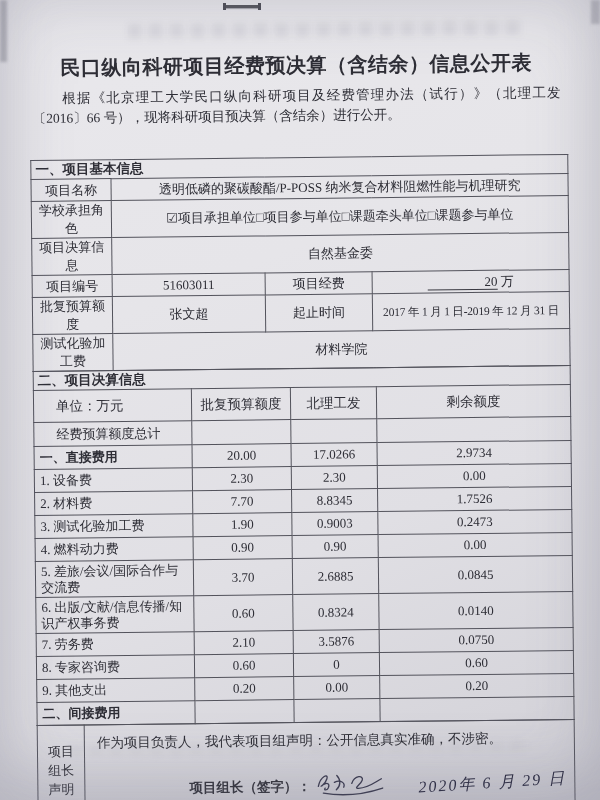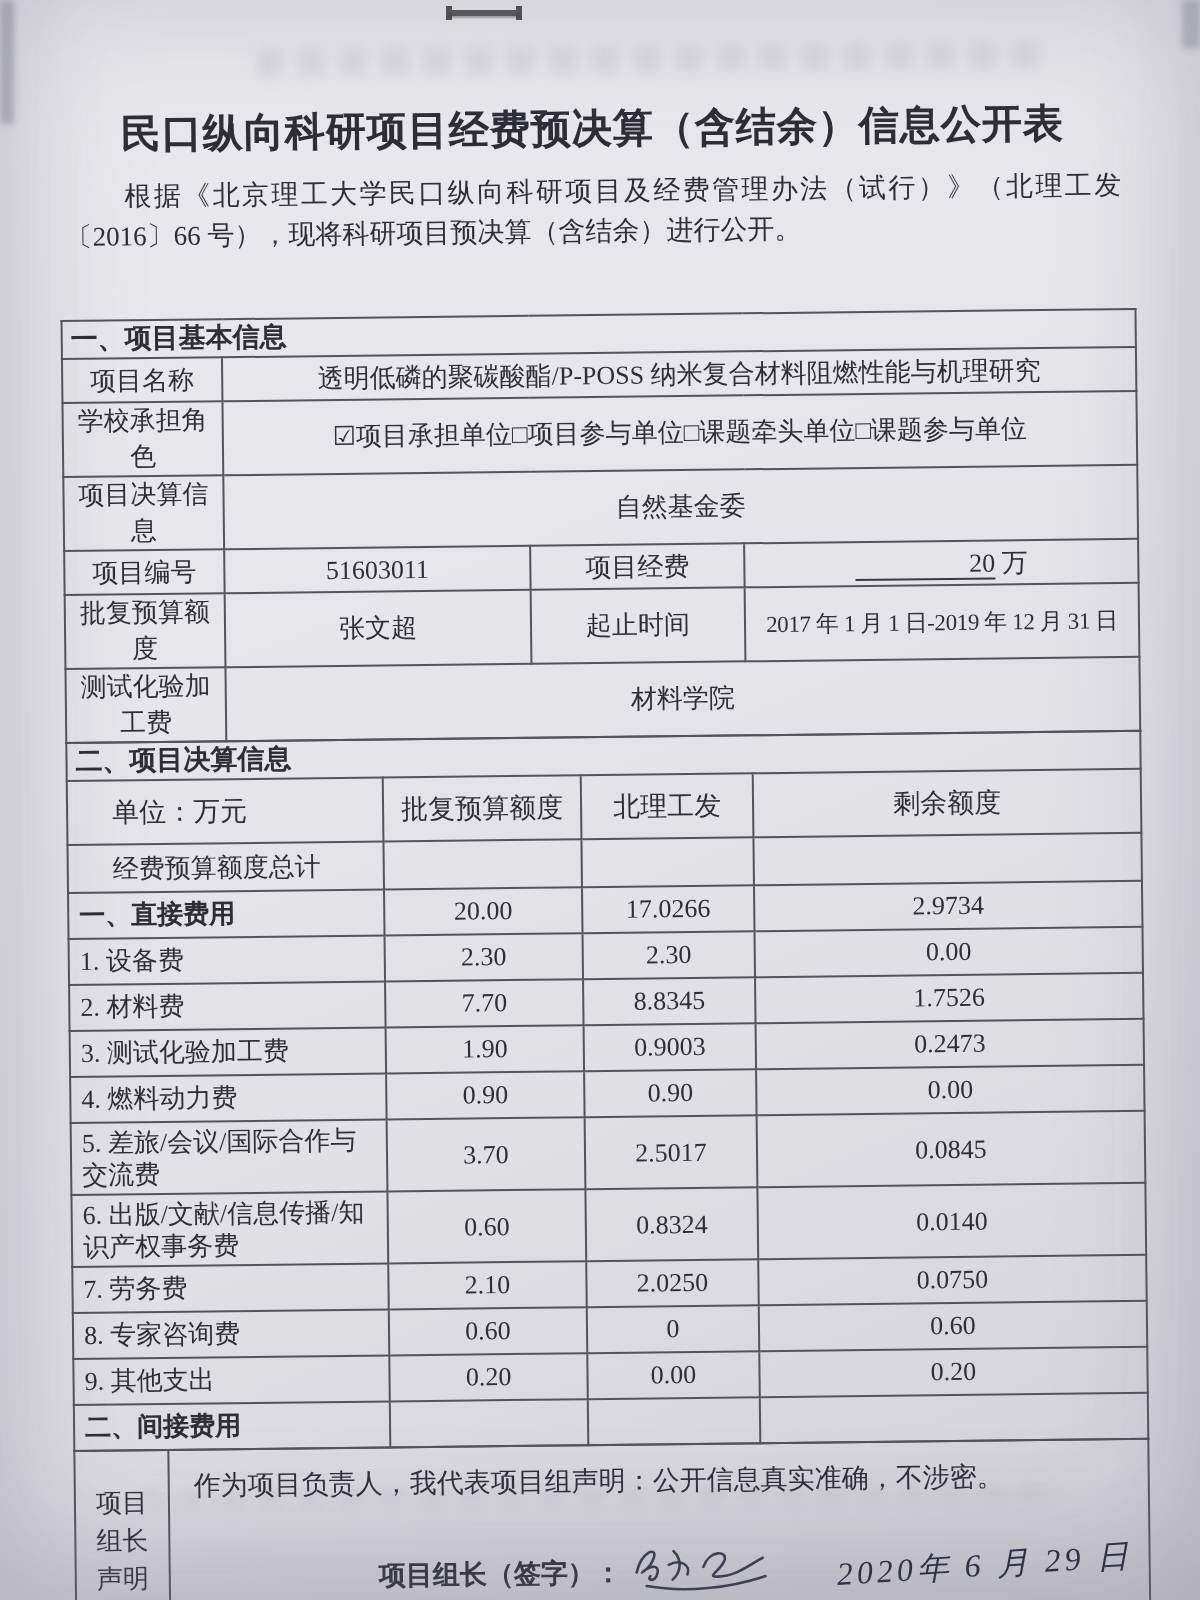--- a/index.html
+++ b/index.html
@@ -174,33 +174,33 @@
       </tr>
       <tr class="r-std">
         <td class="lbl">4. 燃料动力费</td>
         <td>0.90</td>
         <td>0.90</td>
         <td>0.00</td>
       </tr>
       <tr class="r-tall">
         <td class="lbl">5. 差旅/会议/国际合作与交流费</td>
         <td>3.70</td>
-        <td>2.5017</td>
+        <td>2.6885</td>
         <td>0.0845</td>
       </tr>
       <tr class="r-tall">
         <td class="lbl">6. 出版/文献/信息传播/知识产权事务费</td>
         <td>0.60</td>
         <td>0.8324</td>
         <td>0.0140</td>
       </tr>
       <tr class="r-std">
         <td class="lbl">7. 劳务费</td>
         <td>2.10</td>
-        <td>2.0250</td>
+        <td>3.5876</td>
         <td>0.0750</td>
       </tr>
       <tr class="r-std">
         <td class="lbl">8. 专家咨询费</td>
         <td>0.60</td>
         <td>0</td>
         <td>0.60</td>
       </tr>
       <tr class="r-std">
         <td class="lbl">9. 其他支出</td>

